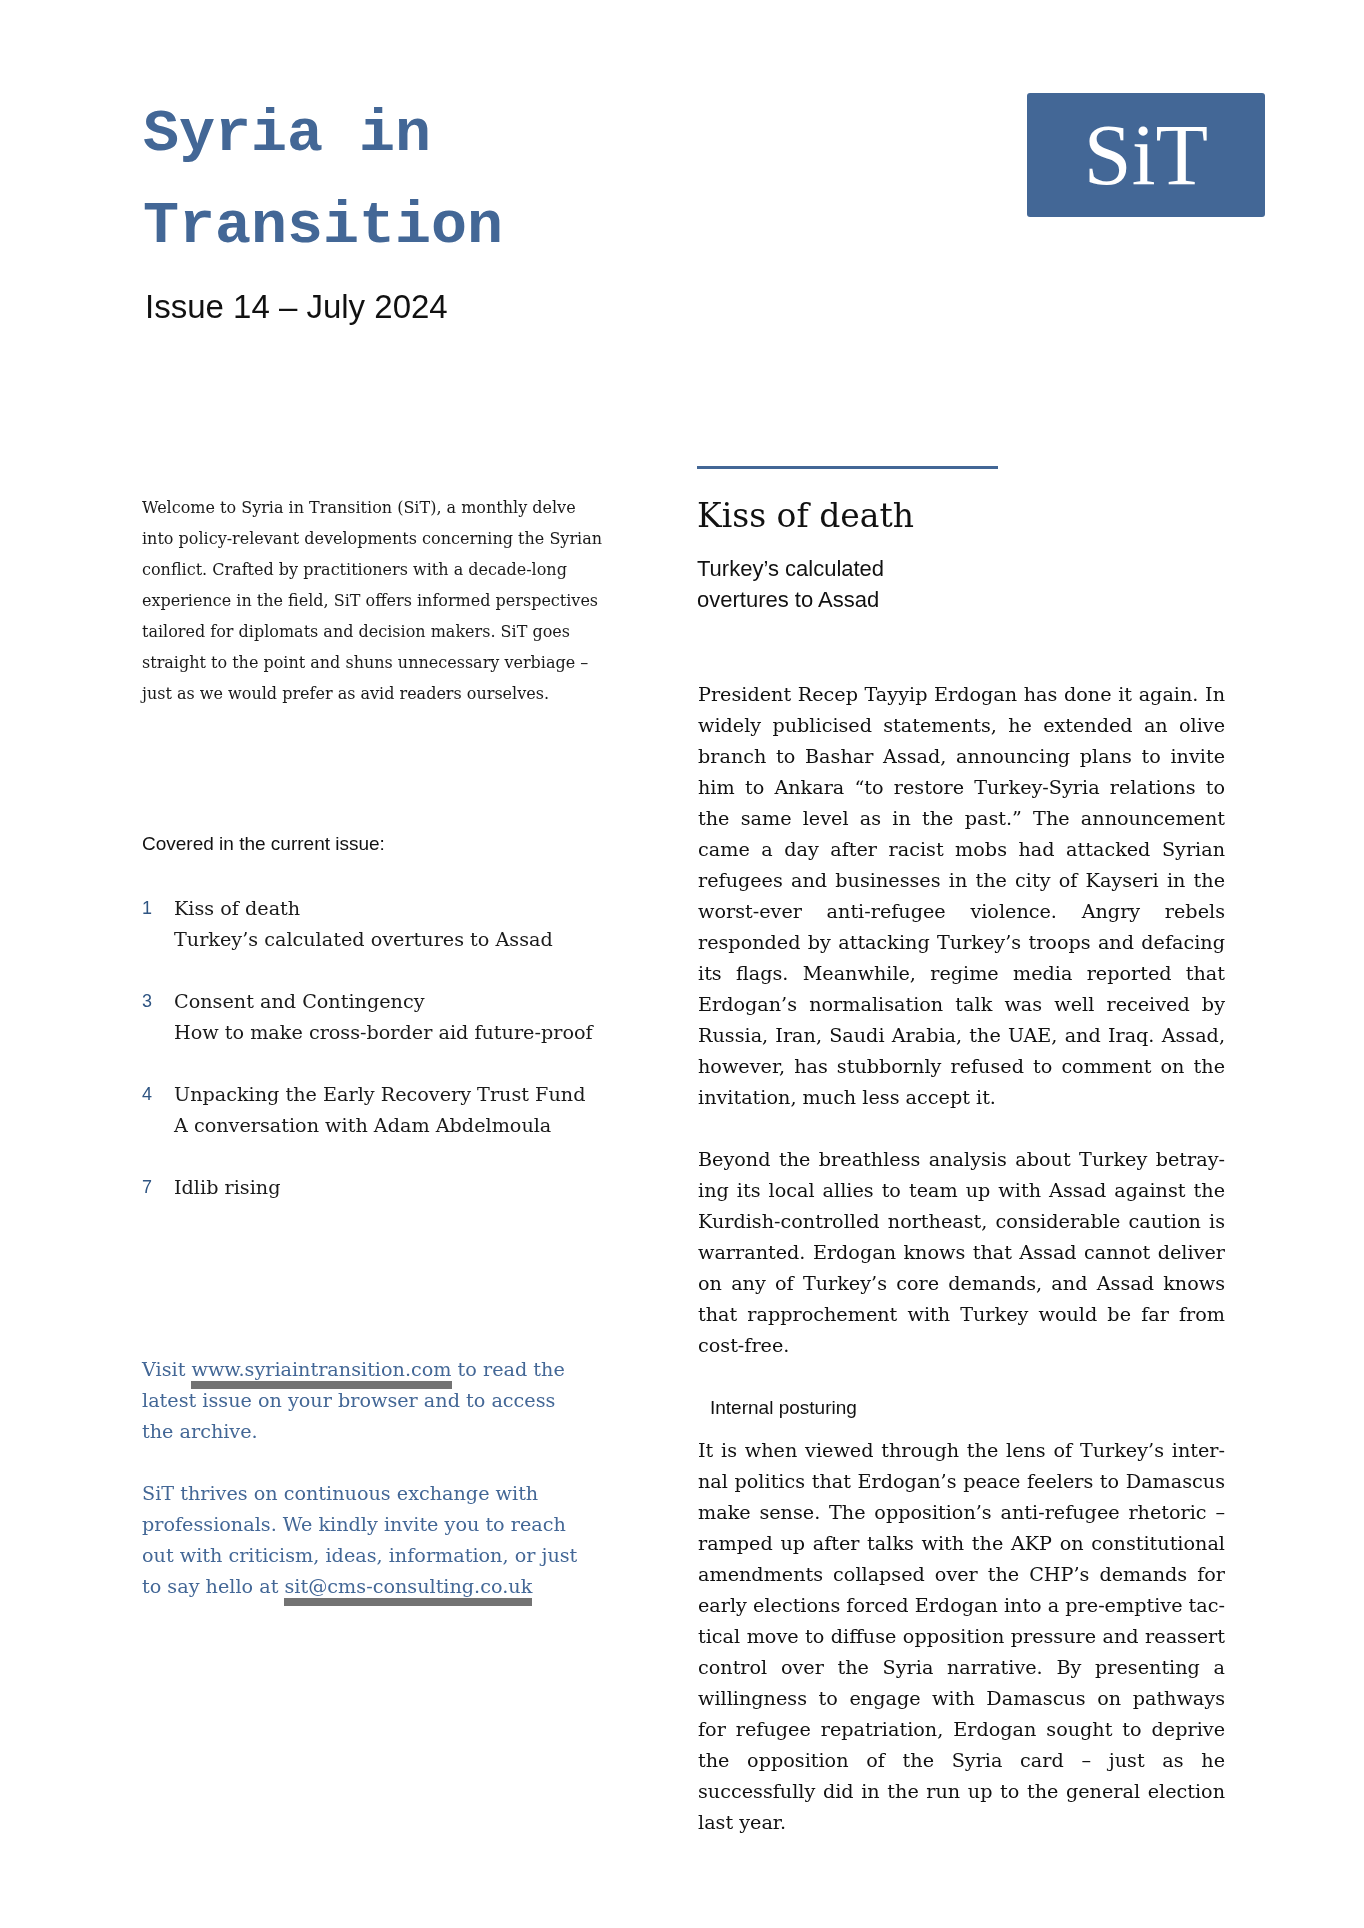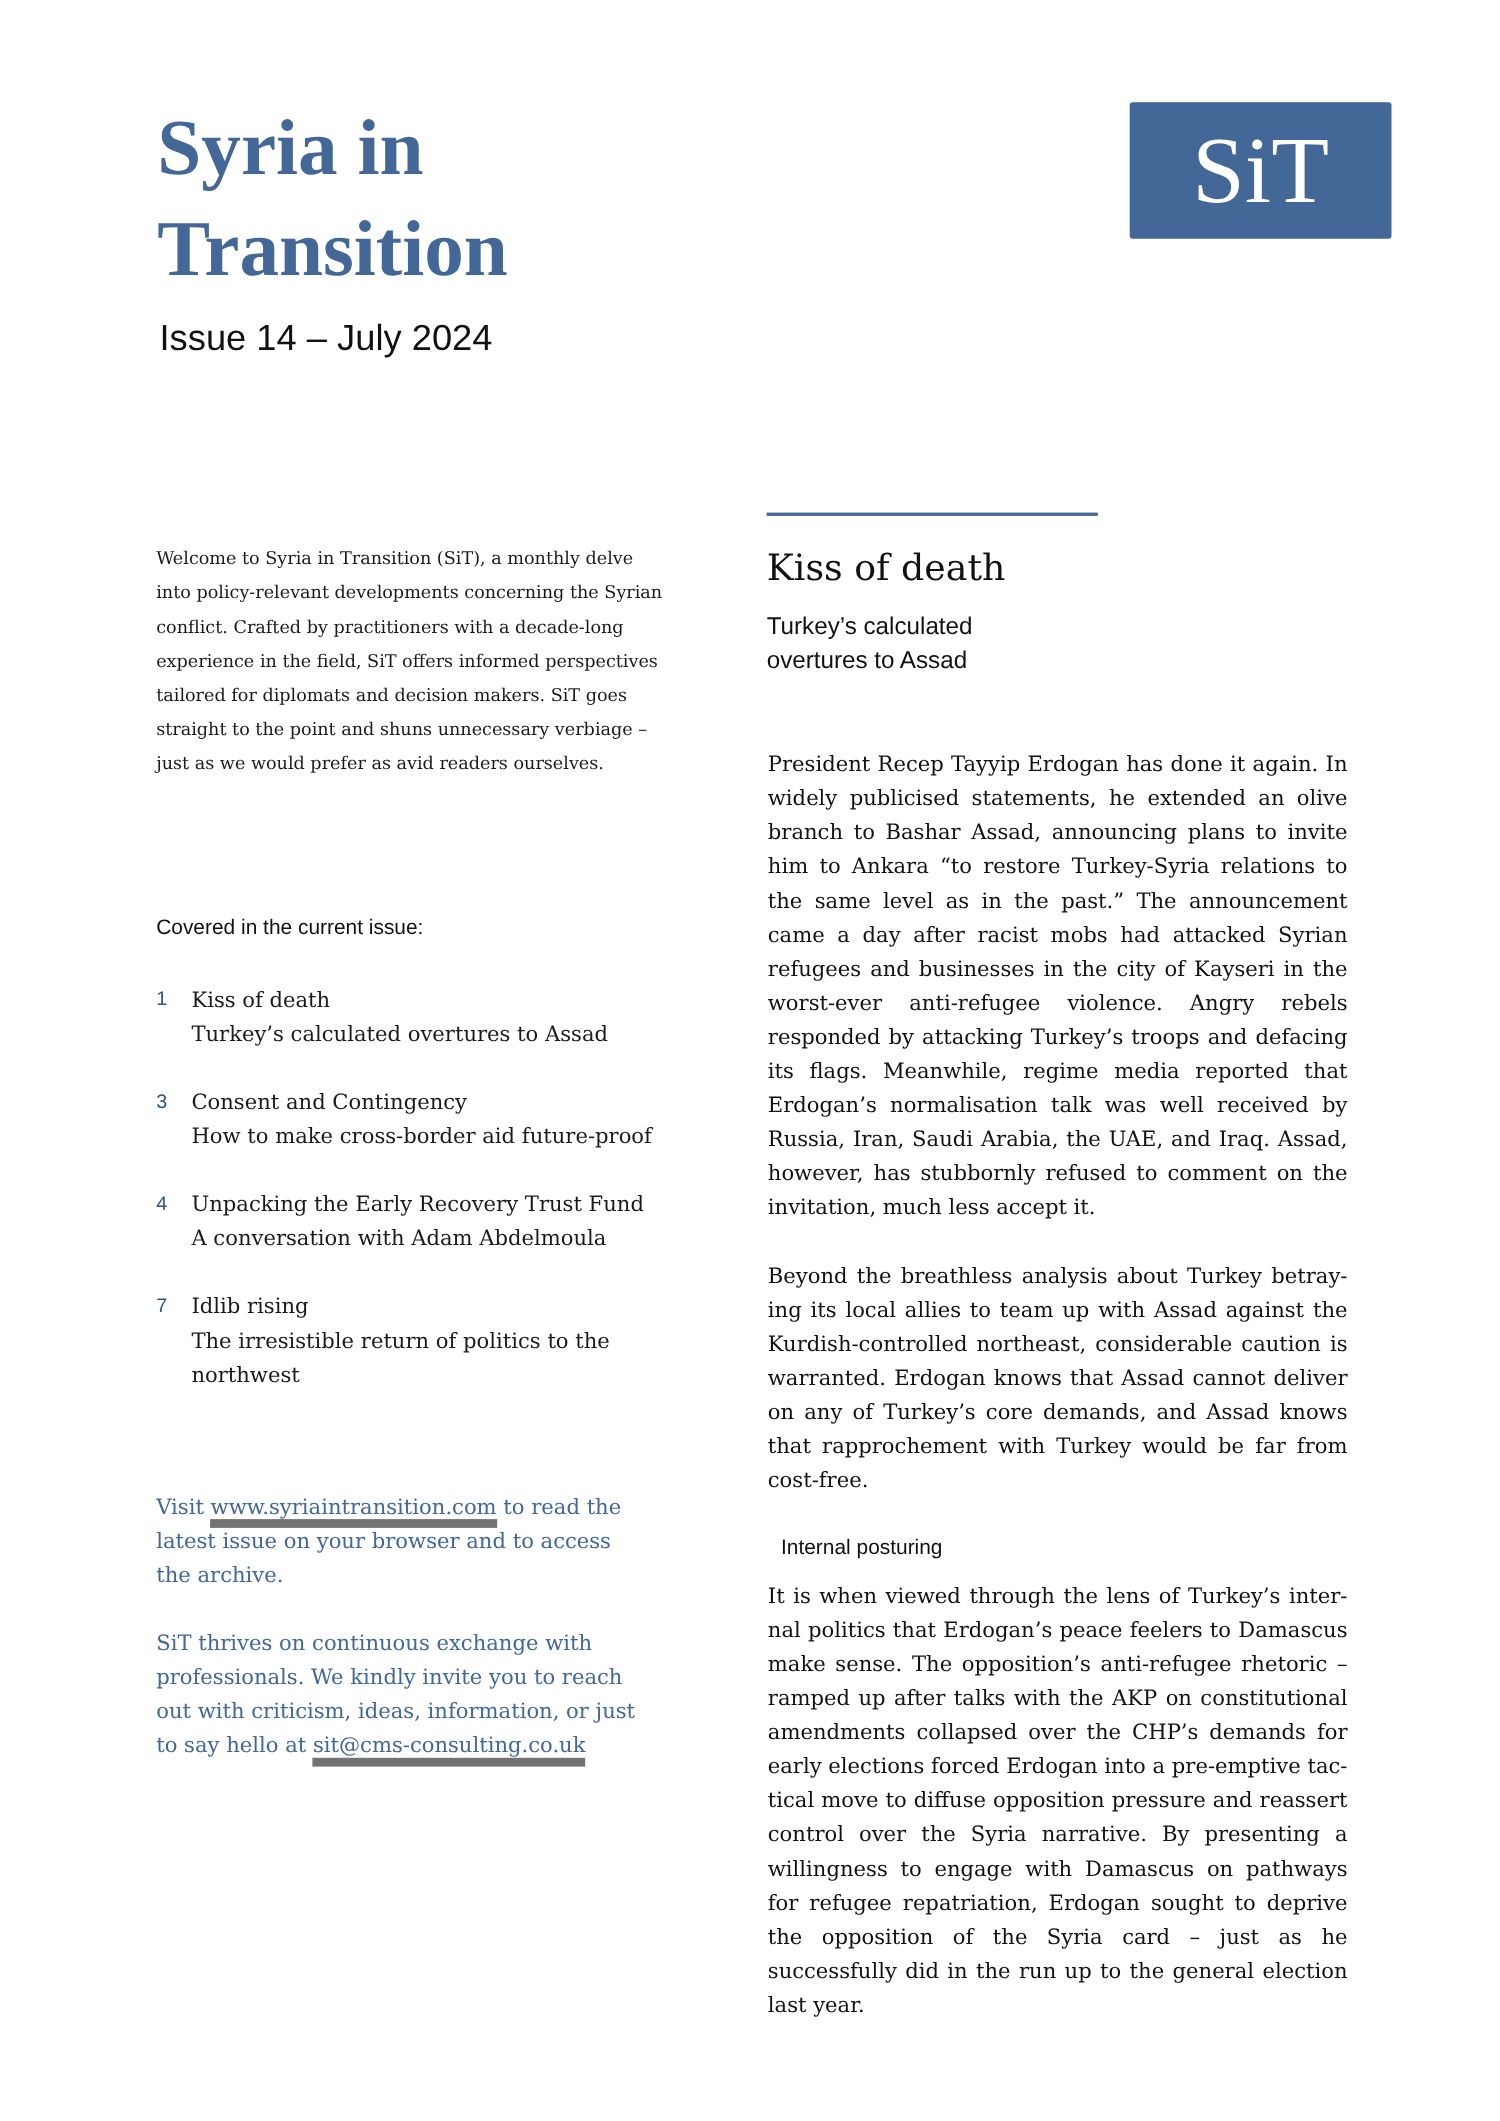--- a/index.html
+++ b/index.html
@@ -1,22 +1,22 @@
 <!DOCTYPE html>
 <html><head>
   <meta charset="utf-8">
   <style>
     html, body { margin: 0; padding: 0; background: #ffffff; }
     body { width: 1364px; height: 1928px; position: relative; overflow: hidden; }
     .serif { font-family: "DejaVu Serif", "Liberation Serif", serif; }
 
     .masthead-title {
       position: absolute; left: 143px; top: 88px;
-      font-family: Liberation Serif, serif; font-weight: bold;
-      font-size: 72px; line-height: 92px; color: #436796; letter-spacing: 0px;
+      font-family: Liberation Mono, monospace; font-weight: bold;
+      font-size: 60px; line-height: 92px; color: #436796; letter-spacing: 0px;
     }
     .masthead-title span { display: block; }
     .issue-line {
       position: absolute; left: 145px; top: 288px;
       font-family: "Liberation Sans", sans-serif; font-size: 33px; color: #111;
     }
     .logo {
       position: absolute; left: 1027px; top: 93px; width: 238px; height: 124px;
       background: #436796; border-radius: 3px;
       display: flex; align-items: center; justify-content: center;
@@ -75,21 +75,20 @@
     <span class="toc-sub">How to make cross-border aid future-proof</span>
   </div>
   <div class="toc-item">
     <span class="toc-num">4</span>
     <span class="toc-title">Unpacking the Early Recovery Trust Fund</span>
     <span class="toc-sub">A conversation with Adam Abdelmoula</span>
   </div>
   <div class="toc-item" style="width:430px;">
     <span class="toc-num">7</span>
     <span class="toc-title">Idlib rising</span>
-    <span class="toc-sub">The irresistible return of politics to the northwest</span>
   </div>
 </div>
 
 <div class="left-col about serif" style="width:440px;">
   <p><span>Visit </span><a>www.syriaintransition.com</a><span> to read the latest issue on your browser and to access the archive.</span></p>
   <p><span>SiT thrives on continuous exchange with professionals. We kindly invite you to reach out with criticism, ideas, information, or just to say hello at </span><a>sit@cms-consulting.co.uk</a></p>
 </div>
 
 <div class="rule"></div>
 <div class="article-title">Kiss of death</div>

